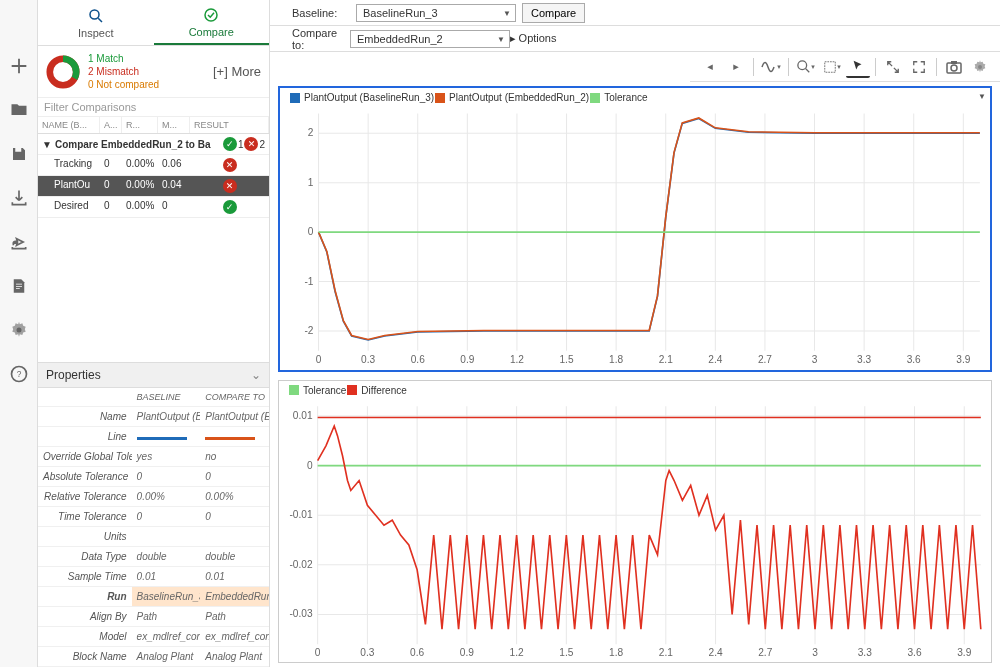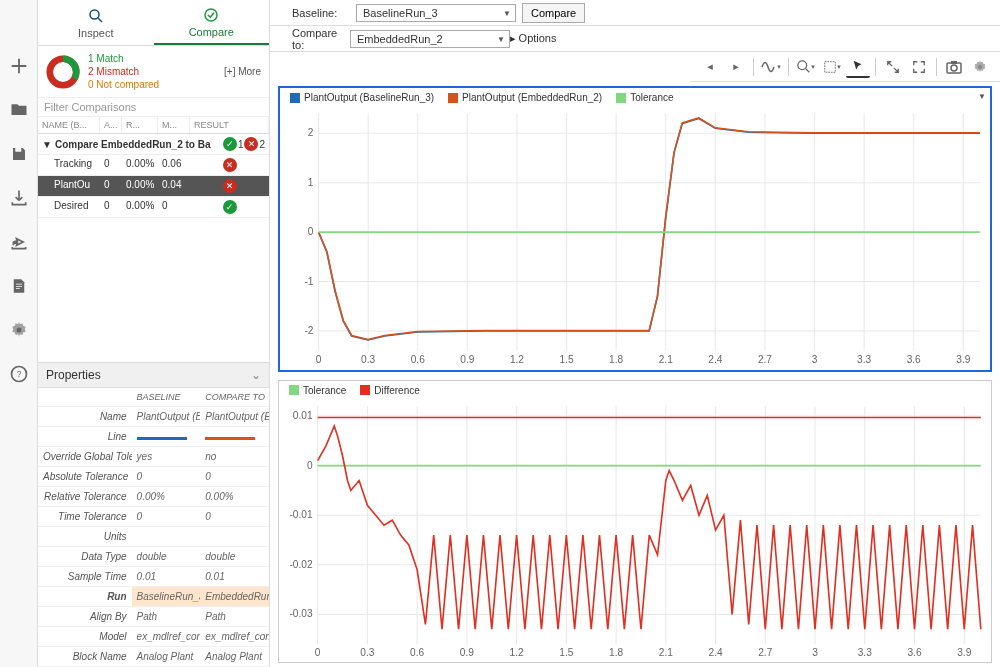--- a/index.html
+++ b/index.html
@@ -10,21 +10,21 @@
 .tabs { display: flex; height: 46px; border-bottom: 1px solid #ddd; }
 .tab { flex: 1; display: flex; flex-direction: column; align-items: center; justify-content: center; gap: 2px; cursor: pointer; font-size: 11px; color: #555; }
 .tab svg { width: 18px; height: 18px; }
 .tab.active { border-bottom: 2px solid #1a7a3a; color: #1a7a3a; }
 .summary { display: flex; align-items: center; padding: 6px 8px; gap: 8px; border-bottom: 1px solid #eee; }
 .donut { width: 34px; height: 34px; }
 .summary-text { display: flex; flex-direction: column; font-size: 10px; line-height: 1.3; }
 .summary .match { color: #1a9a3a; }
 .summary .mismatch { color: #c92d1f; }
 .summary .notcomp { color: #d97a00; }
-.more { margin-left: auto; font-size: 10px; color: #555; cursor: pointer; }
+.more { margin-left: auto; font-size: 13px; color: #555; cursor: pointer; }
 .filter { padding: 3px 6px; color: #999; font-size: 11px; border-bottom: 1px solid #eee; }
 .table-head { display: flex; font-size: 9px; color: #888; border-bottom: 1px solid #ddd; }
 .table-head div { padding: 3px 4px; border-right: 1px solid #eee; overflow: hidden; white-space: nowrap; }
 .col-name { width: 62px; }
 .col-a { width: 22px; }
 .col-r { width: 36px; }
 .col-m { width: 32px; }
 .col-res { flex: 1; }
 .group-row { display: flex; align-items: center; padding: 3px 4px; font-weight: bold; font-size: 10px; border-bottom: 1px solid #eee; white-space: nowrap; overflow: hidden; }
 .group-row .tri { margin-right: 3px; }
@@ -55,21 +55,21 @@
 .sel::after { content: '▼'; position: absolute; right: 4px; font-size: 8px; color: #555; top: 4px; }
 .btn { border: 1px solid #aaa; padding: 3px 8px; background: #f5f5f5; cursor: pointer; font-size: 11px; }
 .lbl { width: 72px; font-size: 11px; color: #333; padding-left: 14px; }
 .opt { font-size: 11px; color: #333; cursor: pointer; }
 .toolbar { margin-left: auto; display: flex; gap: 2px; align-items: center; padding: 4px 8px; border-bottom: 1px solid #ddd; height: 30px; }
 .toolbar .tbtn { width: 24px; height: 22px; display: flex; align-items: center; justify-content: center; color: #666; cursor: pointer; border-radius: 2px; }
 .toolbar .sep { width: 1px; height: 18px; background: #ccc; margin: 0 3px; }
 .charts { flex: 1; display: flex; flex-direction: column; padding: 0; overflow: hidden; }
 .chart-box { flex: 1; margin: 4px 8px; position: relative; border: 1px solid #ccc; }
 .chart-box.sel { border: 2px solid #2266dd; padding: 0; width: auto; }
-.legend { display: flex; gap: 14px; padding: 4px 10px; font-size: 10px; align-items: center; }
+.legend { display: flex; gap: 1px; padding: 4px 10px; font-size: 10px; align-items: center; }
 .leg-item { display: flex; align-items: center; gap: 4px; }
 .leg-sw { width: 10px; height: 10px; }
 .plot { flex: 1; width: 100%; }
 .chart-inner { display: flex; flex-direction: column; height: 100%; }
 svg text { font-size: 10px; fill: #666; }
 </style>
 </head>
 <body>
 
 <div class="sidebar-icons">

